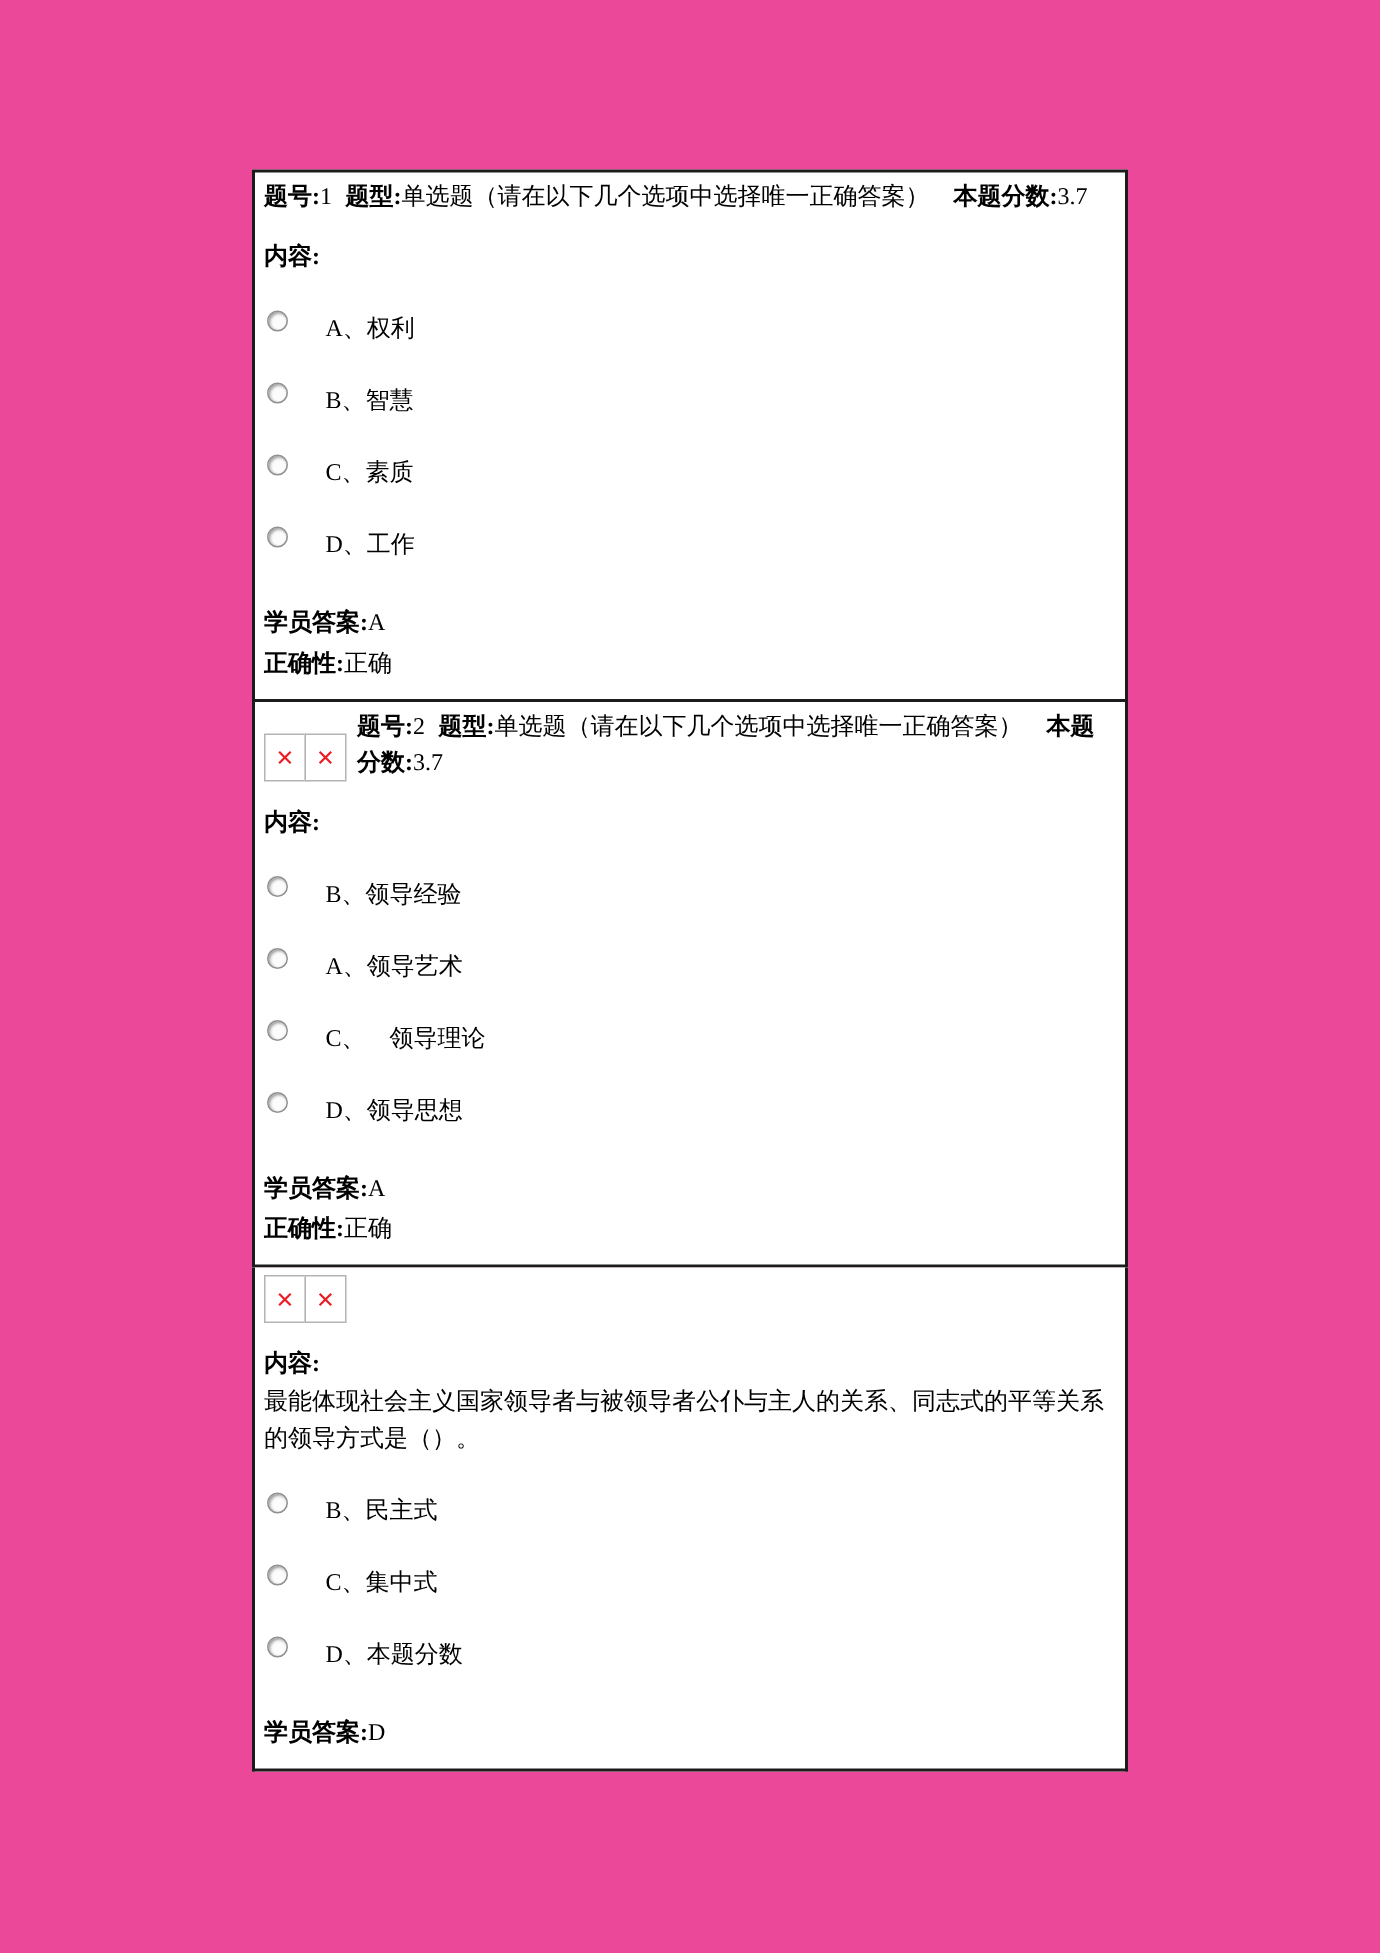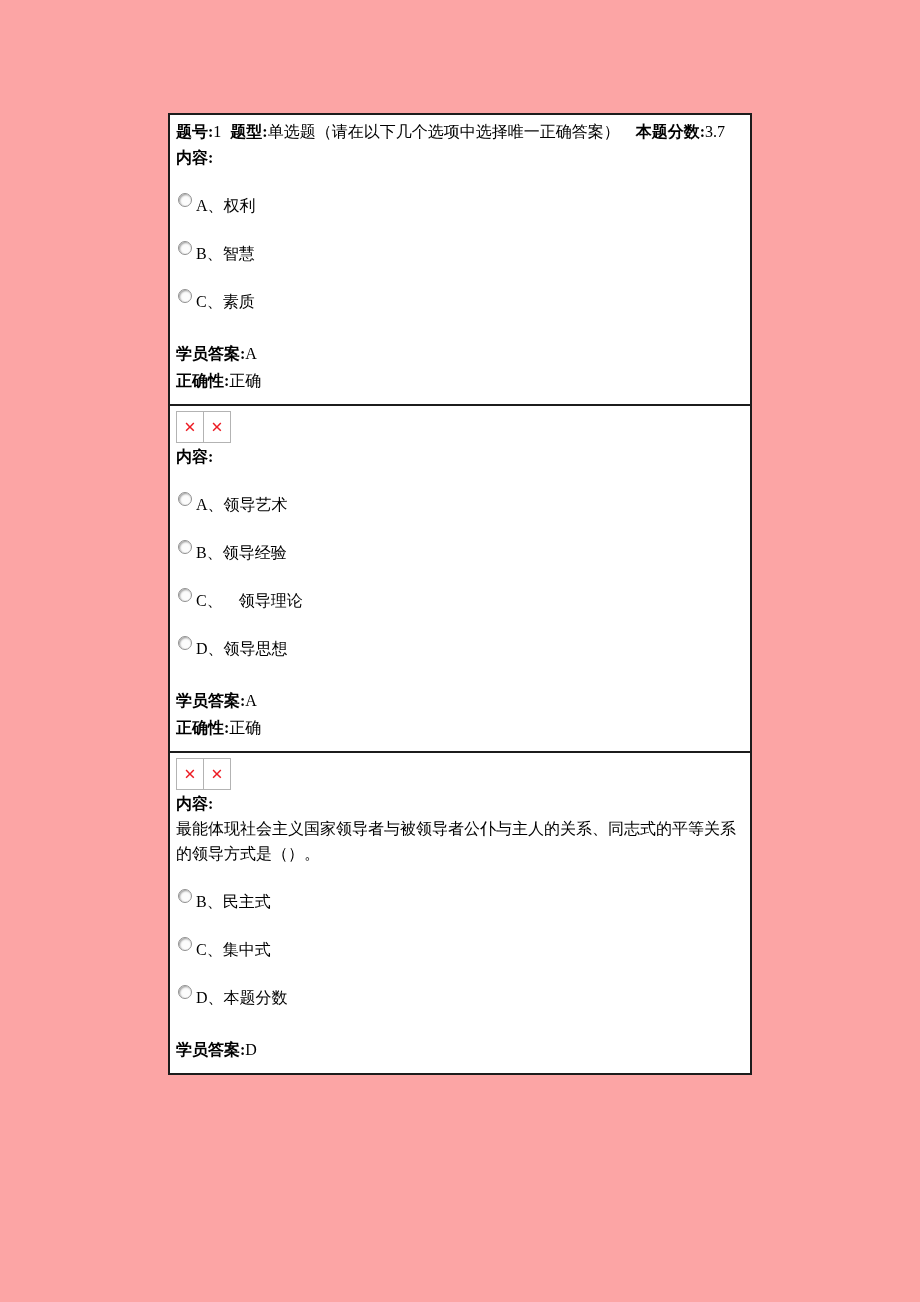--- a/index.html
+++ b/index.html
@@ -6,21 +6,21 @@
     margin: 0;
     padding: 0;
     background: #ffffff;
     font-family: "Liberation Serif", "DejaVu Serif", serif;
     color: #000000;
   }
   .page {
     position: relative;
     width: 920px;
     height: 1302px;
-    background: #fca5a5;
+    background: #ec4899;
     overflow: hidden;
   }
   .quiz-column {
     position: absolute;
     left: 168px;
     top: 113px;
     width: 584px;
   }
   .qbox {
     box-sizing: border-box;
@@ -49,27 +49,27 @@
     display: inline-flex;
     align-items: center;
     justify-content: center;
     color: #ed1c24;
     font-weight: bold;
     font-size: 21px;
     background: #ffffff;
   }
   .xbox + .xbox { margin-left: -1px; }
 
-  .content-label { line-height: 24px; margin-top: 2px; }
+  .content-label { line-height: 24px; margin-top: 16px; }
   .content-text  { line-height: 25px; }
 
   .opt {
     display: flex;
     align-items: flex-start;
-    gap: 4px;
+    gap: 25px;
     margin-top: 25px;
     min-height: 23px;
     padding-left: 2px;
   }
   .radio {
     flex: 0 0 auto;
     width: 12px;
     height: 12px;
     margin-top: -2px;
     border-radius: 50%;
@@ -100,39 +100,44 @@
         <span class="opt-label">A、权利</span>
       </div>
       <div class="opt">
         <span class="radio"></span>
         <span class="opt-label">B、智慧</span>
       </div>
       <div class="opt">
         <span class="radio"></span>
         <span class="opt-label">C、素质</span>
       </div>
+      <div class="opt">
+        <span class="radio"></span>
+        <span class="opt-label">D、工作</span>
+      </div>
       <div class="ansline first"><b>学员答案:</b><span>A</span></div>
       <div class="ansline"><b>正确性:</b><span>正确</span></div>
     </div>
 
     <div class="qbox">
       <div class="qheader">
         <span class="xmarks">
           <span class="xbox">×</span>
           <span class="xbox">×</span>
         </span>
+        <span class="htext"><b>题号:</b><span>2</span><b class="ml10">题型:</b><span>单选题（请在以下几个选项中选择唯一正确答案）</span><b class="ml16">本题分数:</b><span>3.7</span></span>
       </div>
       <div class="content-label"><b>内容:</b></div>
       <div class="opt">
         <span class="radio"></span>
-        <span class="opt-label">A、领导艺术</span>
+        <span class="opt-label">B、领导经验</span>
       </div>
       <div class="opt">
         <span class="radio"></span>
-        <span class="opt-label">B、领导经验</span>
+        <span class="opt-label">A、领导艺术</span>
       </div>
       <div class="opt">
         <span class="radio"></span>
         <span class="opt-label">C、　领导理论</span>
       </div>
       <div class="opt">
         <span class="radio"></span>
         <span class="opt-label">D、领导思想</span>
       </div>
       <div class="ansline first"><b>学员答案:</b><span>A</span></div>

